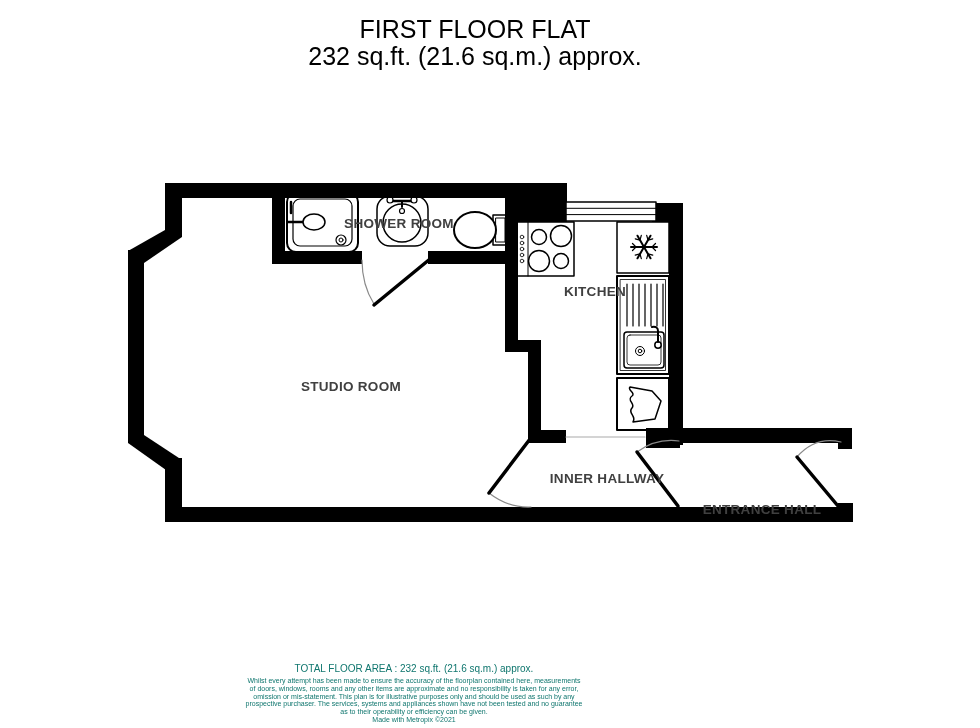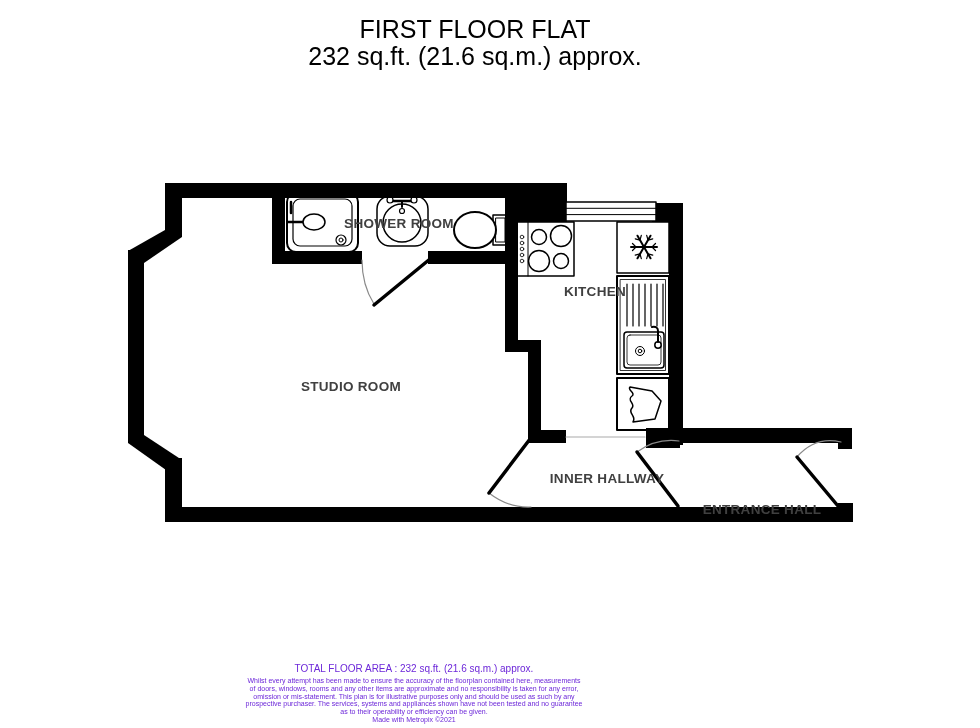--- a/index.html
+++ b/index.html
@@ -13,21 +13,21 @@
   }
   .title-line { font-size:25px; line-height:27px; font-weight:400; }
   .plan-svg { position:absolute; left:0; top:0; }
   .room-label {
     position:absolute; transform:translate(-50%,-50%);
     font-size:13.5px; font-weight:bold; color:#404040;
     white-space:nowrap; letter-spacing:0.3px;
   }
   .footer-block {
     position:absolute; top:663px; left:0; width:828px;
-    text-align:center; color:#6d28d9;
+    text-align:center; color:#0f766e;
   }
   .total-area { font-size:10px; line-height:12px; }
   .disclaimer {
     font-size:7px; line-height:7.8px; margin-top:2px;
     white-space:pre-line;
   }
   .credit { font-size:7px; line-height:8px; }
 </style>
 </head>
 <body>

